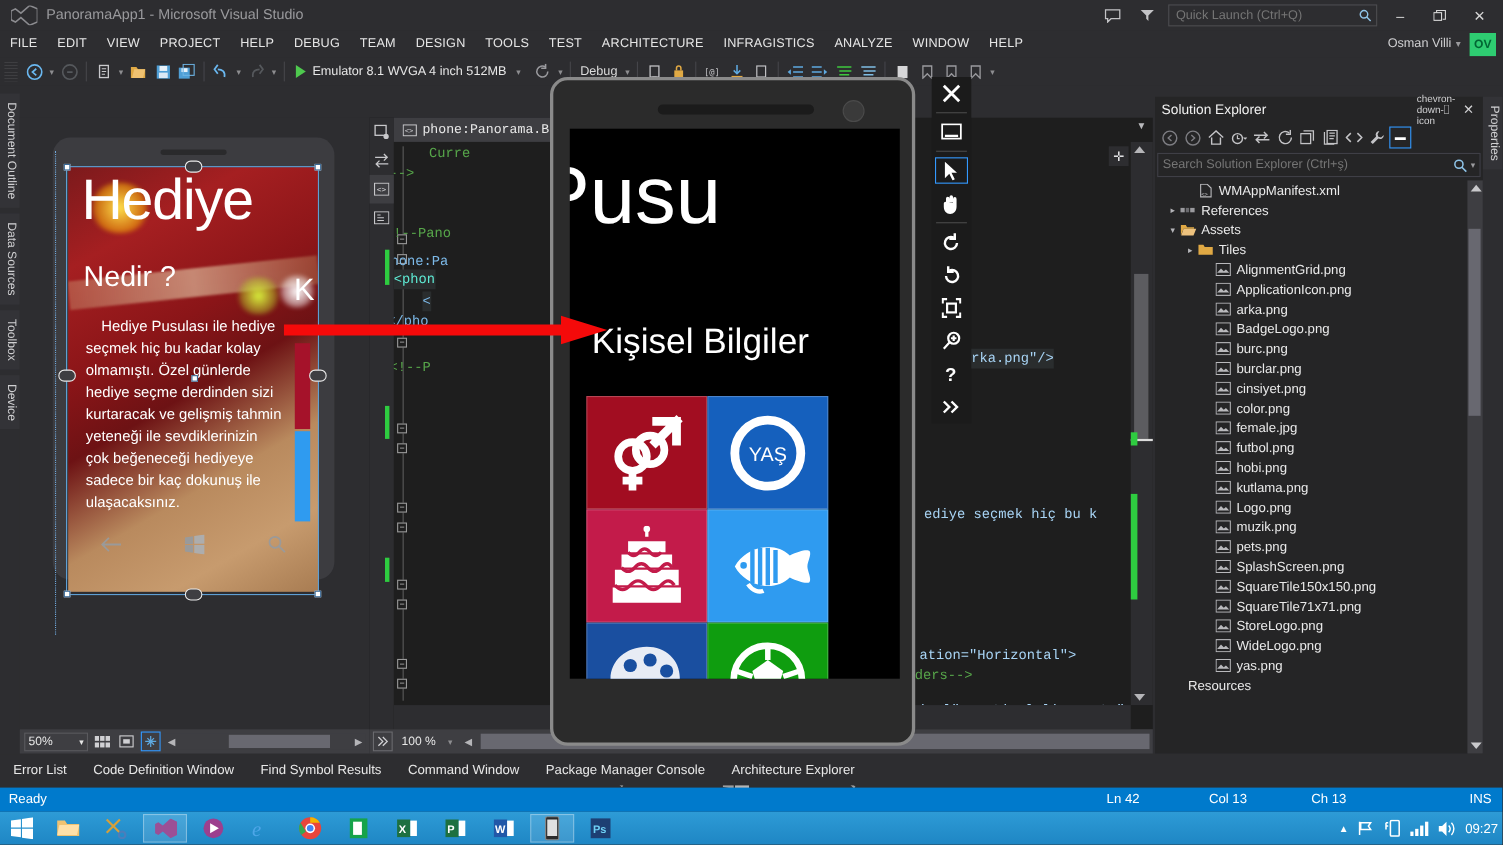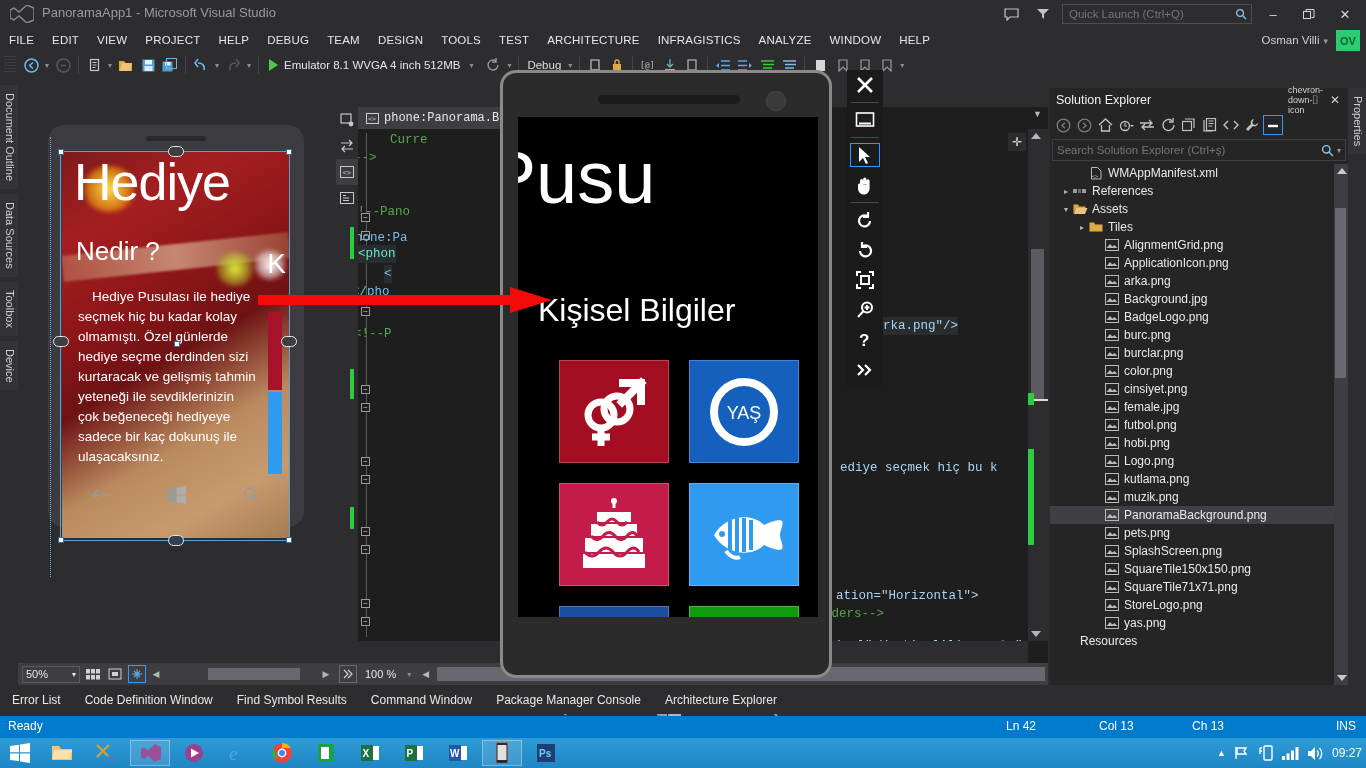--- a/index.html
+++ b/index.html
@@ -116,21 +116,21 @@
   
   #emulator { position:absolute; left:500px; top:70px; width:332px; height:608px;
      background:#2b2b2b; border:3px solid #8a8a8a; border-radius:16px; }
   #emu-speaker { position:absolute; left:95px; top:22px; width:142px; height:9px; background:#1b1b1b; border-radius:5px; }
   #emu-cam { position:absolute; left:263px; top:18px; width:20px; height:20px; border-radius:50%; background:#3a3a3a;
      border:1px solid #4a4a4a; }
   #emu-screen { position:absolute; left:15px; top:44px; width:300px; height:500px; background:#000; overflow:hidden; }
   #emu-title { position:absolute; left:-130px; top:18px; font-size:74px; font-weight:300; color:#fff; white-space:nowrap;
      font-family:"Liberation Sans", sans-serif; }
   #emu-sub { position:absolute; left:20px; top:175px; font-size:32px; font-weight:300; color:#fff; }
-  #tiles { position:absolute; left:15px; top:243px; width:290px; display:flex; flex-wrap:wrap; gap:20px;margin-left:26px; }
+  #tiles { position:absolute; left:15px; top:243px; width:290px; display:flex; flex-wrap:wrap; gap:0; }
   .tile { width:110px; height:103px; display:flex; align-items:center; justify-content:center;
      border:1px solid #ffffff3b; }
   #emu-nav { position:absolute; left:15px; top:612px; width:300px; height:44px; display:flex; align-items:center;
      justify-content:space-around; color:#9e9e9e; }
 
   
   #emu-tools { position:absolute; left:847px; top:70px; width:36px; height:315px; background:#1b1b1b; }
   .etool { width:36px; height:30px; display:flex; align-items:center; justify-content:center; color:#fff; }
   .etool.sel { outline:1px solid #3399ff; outline-offset:-4px; }
   .esep { height:1px; background:#4a4a4a; margin:2px 4px; }
@@ -913,31 +913,20 @@
       </div>
       <div class="node">
         <span style="width:42px"></span>
         <span class="exp"></span>
         <span class="nicon">
           <svg width="14" height="12" viewBox="0 0 14 12">
             <rect x="0.5" y="0.5" width="13" height="11" fill="none" stroke="#b9b9bc"></rect>
             <path d="M1.5 9 5 5l2.5 2.5L9.5 6l3 3z" fill="#b9b9bc"></path>
           </svg>
         </span>
-        <span>Background.jpg</span>
-      </div>
-      <div class="node">
-        <span style="width:42px"></span>
-        <span class="exp"></span>
-        <span class="nicon">
-          <svg width="14" height="12" viewBox="0 0 14 12">
-            <rect x="0.5" y="0.5" width="13" height="11" fill="none" stroke="#b9b9bc"></rect>
-            <path d="M1.5 9 5 5l2.5 2.5L9.5 6l3 3z" fill="#b9b9bc"></path>
-          </svg>
-        </span>
         <span>BadgeLogo.png</span>
       </div>
       <div class="node">
         <span style="width:42px"></span>
         <span class="exp"></span>
         <span class="nicon">
           <svg width="14" height="12" viewBox="0 0 14 12">
             <rect x="0.5" y="0.5" width="13" height="11" fill="none" stroke="#b9b9bc"></rect>
             <path d="M1.5 9 5 5l2.5 2.5L9.5 6l3 3z" fill="#b9b9bc"></path>
           </svg>
@@ -957,42 +946,42 @@
       </div>
       <div class="node">
         <span style="width:42px"></span>
         <span class="exp"></span>
         <span class="nicon">
           <svg width="14" height="12" viewBox="0 0 14 12">
             <rect x="0.5" y="0.5" width="13" height="11" fill="none" stroke="#b9b9bc"></rect>
             <path d="M1.5 9 5 5l2.5 2.5L9.5 6l3 3z" fill="#b9b9bc"></path>
           </svg>
         </span>
+        <span>cinsiyet.png</span>
+      </div>
+      <div class="node">
+        <span style="width:42px"></span>
+        <span class="exp"></span>
+        <span class="nicon">
+          <svg width="14" height="12" viewBox="0 0 14 12">
+            <rect x="0.5" y="0.5" width="13" height="11" fill="none" stroke="#b9b9bc"></rect>
+            <path d="M1.5 9 5 5l2.5 2.5L9.5 6l3 3z" fill="#b9b9bc"></path>
+          </svg>
+        </span>
         <span>color.png</span>
       </div>
       <div class="node">
         <span style="width:42px"></span>
         <span class="exp"></span>
         <span class="nicon">
           <svg width="14" height="12" viewBox="0 0 14 12">
             <rect x="0.5" y="0.5" width="13" height="11" fill="none" stroke="#b9b9bc"></rect>
             <path d="M1.5 9 5 5l2.5 2.5L9.5 6l3 3z" fill="#b9b9bc"></path>
           </svg>
         </span>
-        <span>cinsiyet.png</span>
-      </div>
-      <div class="node">
-        <span style="width:42px"></span>
-        <span class="exp"></span>
-        <span class="nicon">
-          <svg width="14" height="12" viewBox="0 0 14 12">
-            <rect x="0.5" y="0.5" width="13" height="11" fill="none" stroke="#b9b9bc"></rect>
-            <path d="M1.5 9 5 5l2.5 2.5L9.5 6l3 3z" fill="#b9b9bc"></path>
-          </svg>
-        </span>
         <span>female.jpg</span>
       </div>
       <div class="node">
         <span style="width:42px"></span>
         <span class="exp"></span>
         <span class="nicon">
           <svg width="14" height="12" viewBox="0 0 14 12">
             <rect x="0.5" y="0.5" width="13" height="11" fill="none" stroke="#b9b9bc"></rect>
             <path d="M1.5 9 5 5l2.5 2.5L9.5 6l3 3z" fill="#b9b9bc"></path>
           </svg>
@@ -1012,55 +1001,44 @@
       </div>
       <div class="node">
         <span style="width:42px"></span>
         <span class="exp"></span>
         <span class="nicon">
           <svg width="14" height="12" viewBox="0 0 14 12">
             <rect x="0.5" y="0.5" width="13" height="11" fill="none" stroke="#b9b9bc"></rect>
             <path d="M1.5 9 5 5l2.5 2.5L9.5 6l3 3z" fill="#b9b9bc"></path>
           </svg>
         </span>
+        <span>kutlama.png</span>
+      </div>
+      <div class="node">
+        <span style="width:42px"></span>
+        <span class="exp"></span>
+        <span class="nicon">
+          <svg width="14" height="12" viewBox="0 0 14 12">
+            <rect x="0.5" y="0.5" width="13" height="11" fill="none" stroke="#b9b9bc"></rect>
+            <path d="M1.5 9 5 5l2.5 2.5L9.5 6l3 3z" fill="#b9b9bc"></path>
+          </svg>
+        </span>
         <span>Logo.png</span>
       </div>
       <div class="node">
         <span style="width:42px"></span>
         <span class="exp"></span>
         <span class="nicon">
           <svg width="14" height="12" viewBox="0 0 14 12">
             <rect x="0.5" y="0.5" width="13" height="11" fill="none" stroke="#b9b9bc"></rect>
             <path d="M1.5 9 5 5l2.5 2.5L9.5 6l3 3z" fill="#b9b9bc"></path>
           </svg>
         </span>
-        <span>kutlama.png</span>
-      </div>
-      <div class="node">
-        <span style="width:42px"></span>
-        <span class="exp"></span>
-        <span class="nicon">
-          <svg width="14" height="12" viewBox="0 0 14 12">
-            <rect x="0.5" y="0.5" width="13" height="11" fill="none" stroke="#b9b9bc"></rect>
-            <path d="M1.5 9 5 5l2.5 2.5L9.5 6l3 3z" fill="#b9b9bc"></path>
-          </svg>
-        </span>
         <span>muzik.png</span>
       </div>
-      <div class="node sel">
-        <span style="width:42px"></span>
-        <span class="exp"></span>
-        <span class="nicon">
-          <svg width="14" height="12" viewBox="0 0 14 12">
-            <rect x="0.5" y="0.5" width="13" height="11" fill="none" stroke="#b9b9bc"></rect>
-            <path d="M1.5 9 5 5l2.5 2.5L9.5 6l3 3z" fill="#b9b9bc"></path>
-          </svg>
-        </span>
-        <span>PanoramaBackground.png</span>
-      </div>
       <div class="node">
         <span style="width:42px"></span>
         <span class="exp"></span>
         <span class="nicon">
           <svg width="14" height="12" viewBox="0 0 14 12">
             <rect x="0.5" y="0.5" width="13" height="11" fill="none" stroke="#b9b9bc"></rect>
             <path d="M1.5 9 5 5l2.5 2.5L9.5 6l3 3z" fill="#b9b9bc"></path>
           </svg>
         </span>
         <span>pets.png</span>
@@ -1101,20 +1079,31 @@
       <div class="node">
         <span style="width:42px"></span>
         <span class="exp"></span>
         <span class="nicon">
           <svg width="14" height="12" viewBox="0 0 14 12">
             <rect x="0.5" y="0.5" width="13" height="11" fill="none" stroke="#b9b9bc"></rect>
             <path d="M1.5 9 5 5l2.5 2.5L9.5 6l3 3z" fill="#b9b9bc"></path>
           </svg>
         </span>
         <span>StoreLogo.png</span>
+      </div>
+      <div class="node">
+        <span style="width:42px"></span>
+        <span class="exp"></span>
+        <span class="nicon">
+          <svg width="14" height="12" viewBox="0 0 14 12">
+            <rect x="0.5" y="0.5" width="13" height="11" fill="none" stroke="#b9b9bc"></rect>
+            <path d="M1.5 9 5 5l2.5 2.5L9.5 6l3 3z" fill="#b9b9bc"></path>
+          </svg>
+        </span>
+        <span>WideLogo.png</span>
       </div>
       <div class="node">
         <span style="width:42px"></span>
         <span class="exp"></span>
         <span class="nicon">
           <svg width="14" height="12" viewBox="0 0 14 12">
             <rect x="0.5" y="0.5" width="13" height="11" fill="none" stroke="#b9b9bc"></rect>
             <path d="M1.5 9 5 5l2.5 2.5L9.5 6l3 3z" fill="#b9b9bc"></path>
           </svg>
         </span>

